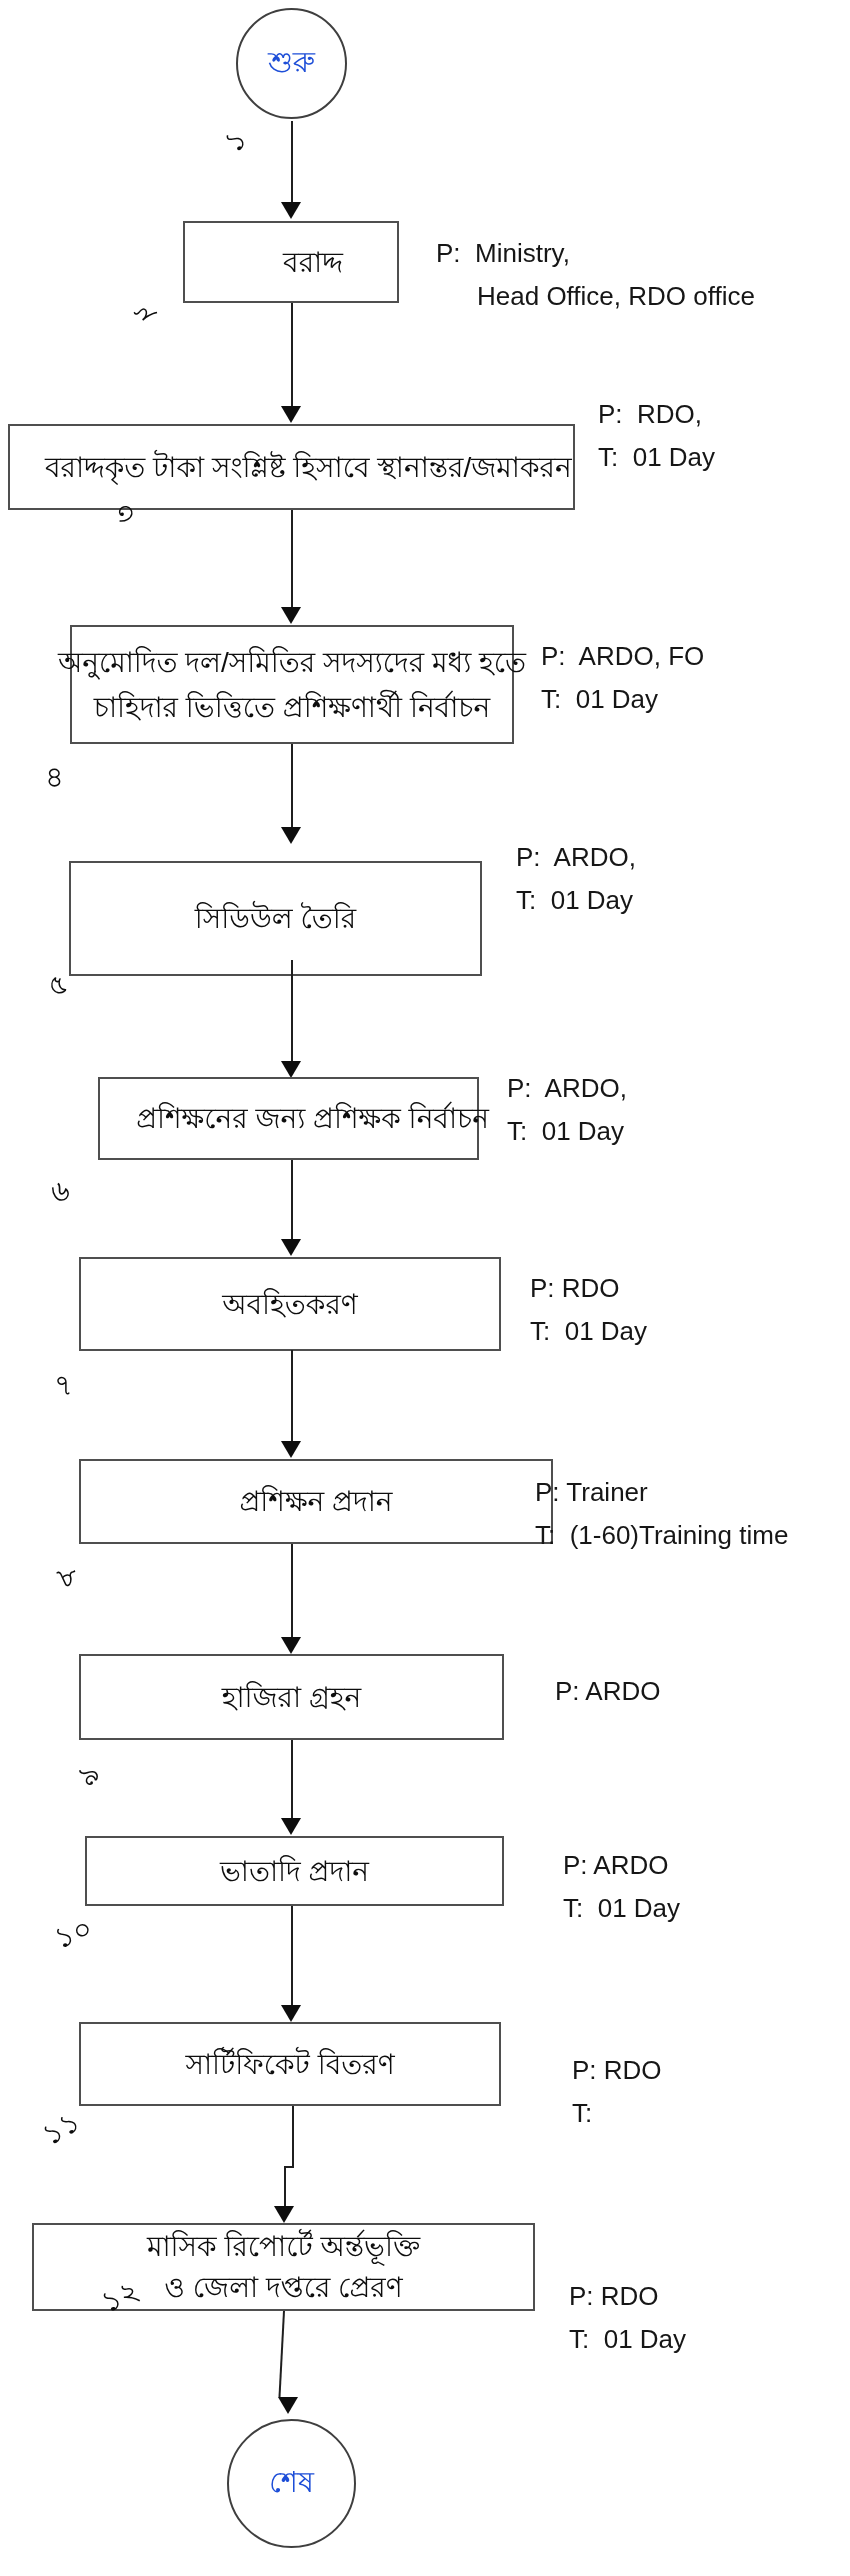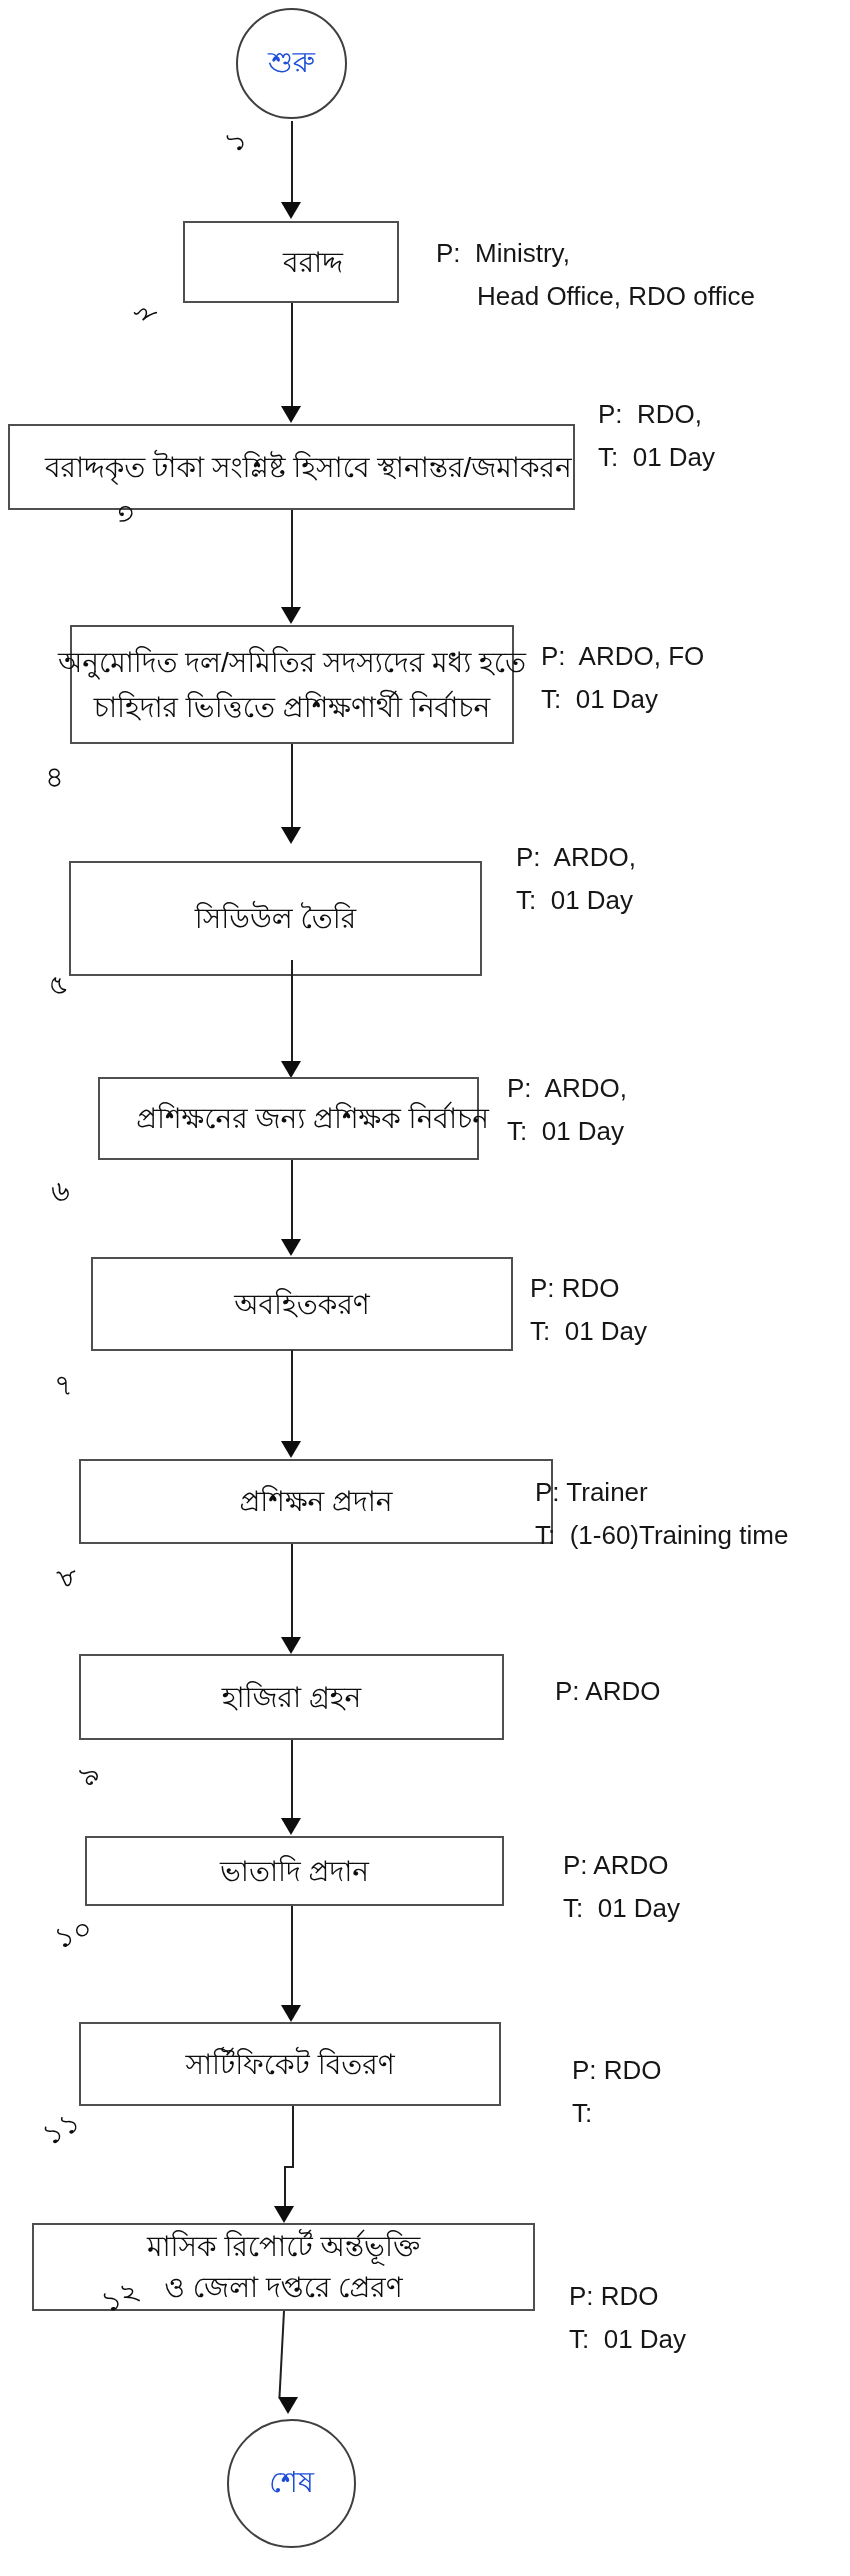--- a/index.html
+++ b/index.html
@@ -102,21 +102,21 @@
   </div>
   <div class="note" style="left:507px;top:1067px;">
     <div class="nline">P:  ARDO,</div>
     <div class="nline">T:  01 Day</div>
   </div>
   <div class="seq" style="left:51px;top:1168px;">৬</div>
 
   <div class="vline" style="left:291px;top:1160px;height:79px;"></div>
   <div class="arrowhead" style="left:281px;top:1239px;"></div>
 
-  <div class="process" style="left:79px;top:1257px;width:422px;height:94px;margin-left:12px;">
+  <div class="process" style="left:79px;top:1257px;width:422px;height:94px;">
     <span class="bline">অবহিতকরণ</span>
   </div>
   <div class="note" style="left:530px;top:1267px;">
     <div class="nline">P: RDO</div>
     <div class="nline">T:  01 Day</div>
   </div>
   <div class="seq" style="left:54px;top:1362px;">৭</div>
 
   <div class="vline" style="left:291px;top:1350px;height:91px;"></div>
   <div class="arrowhead" style="left:281px;top:1441px;"></div>

